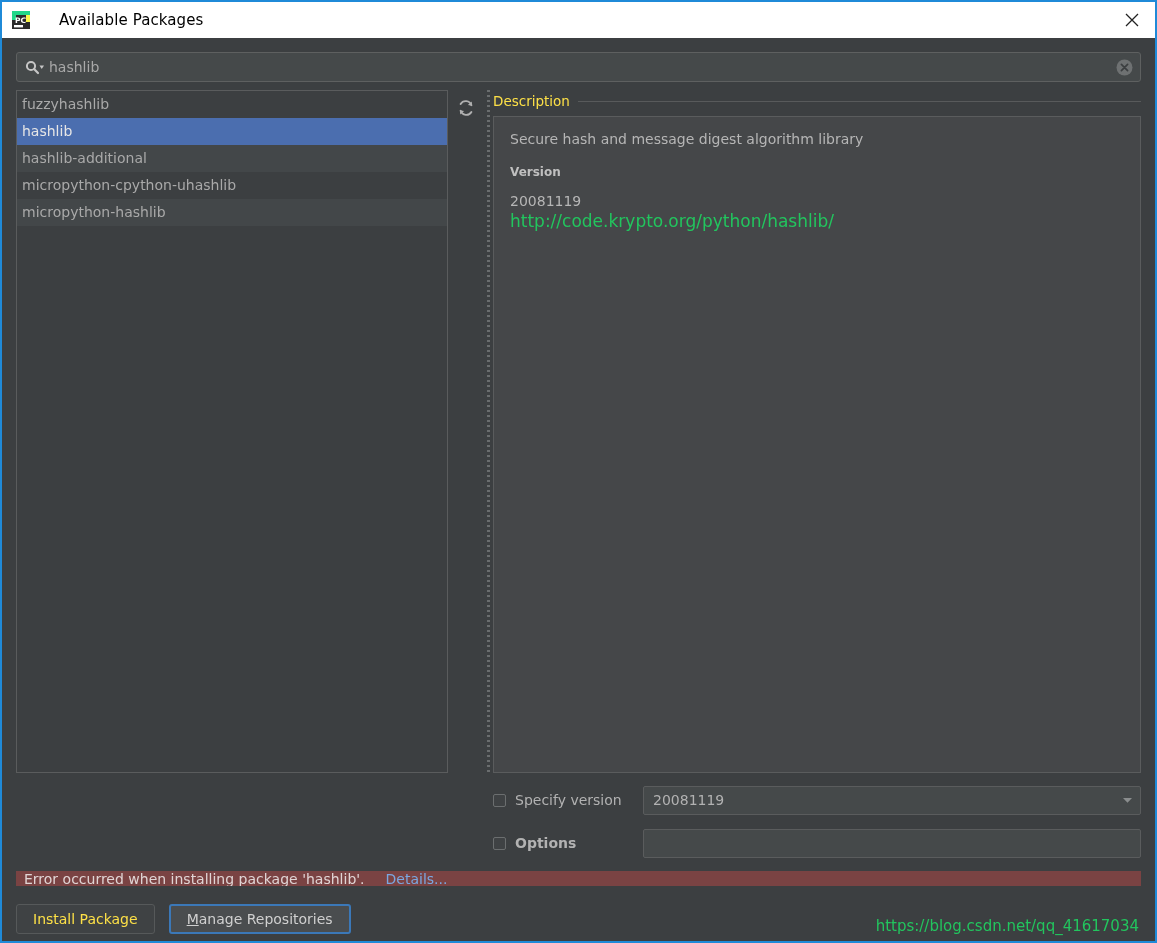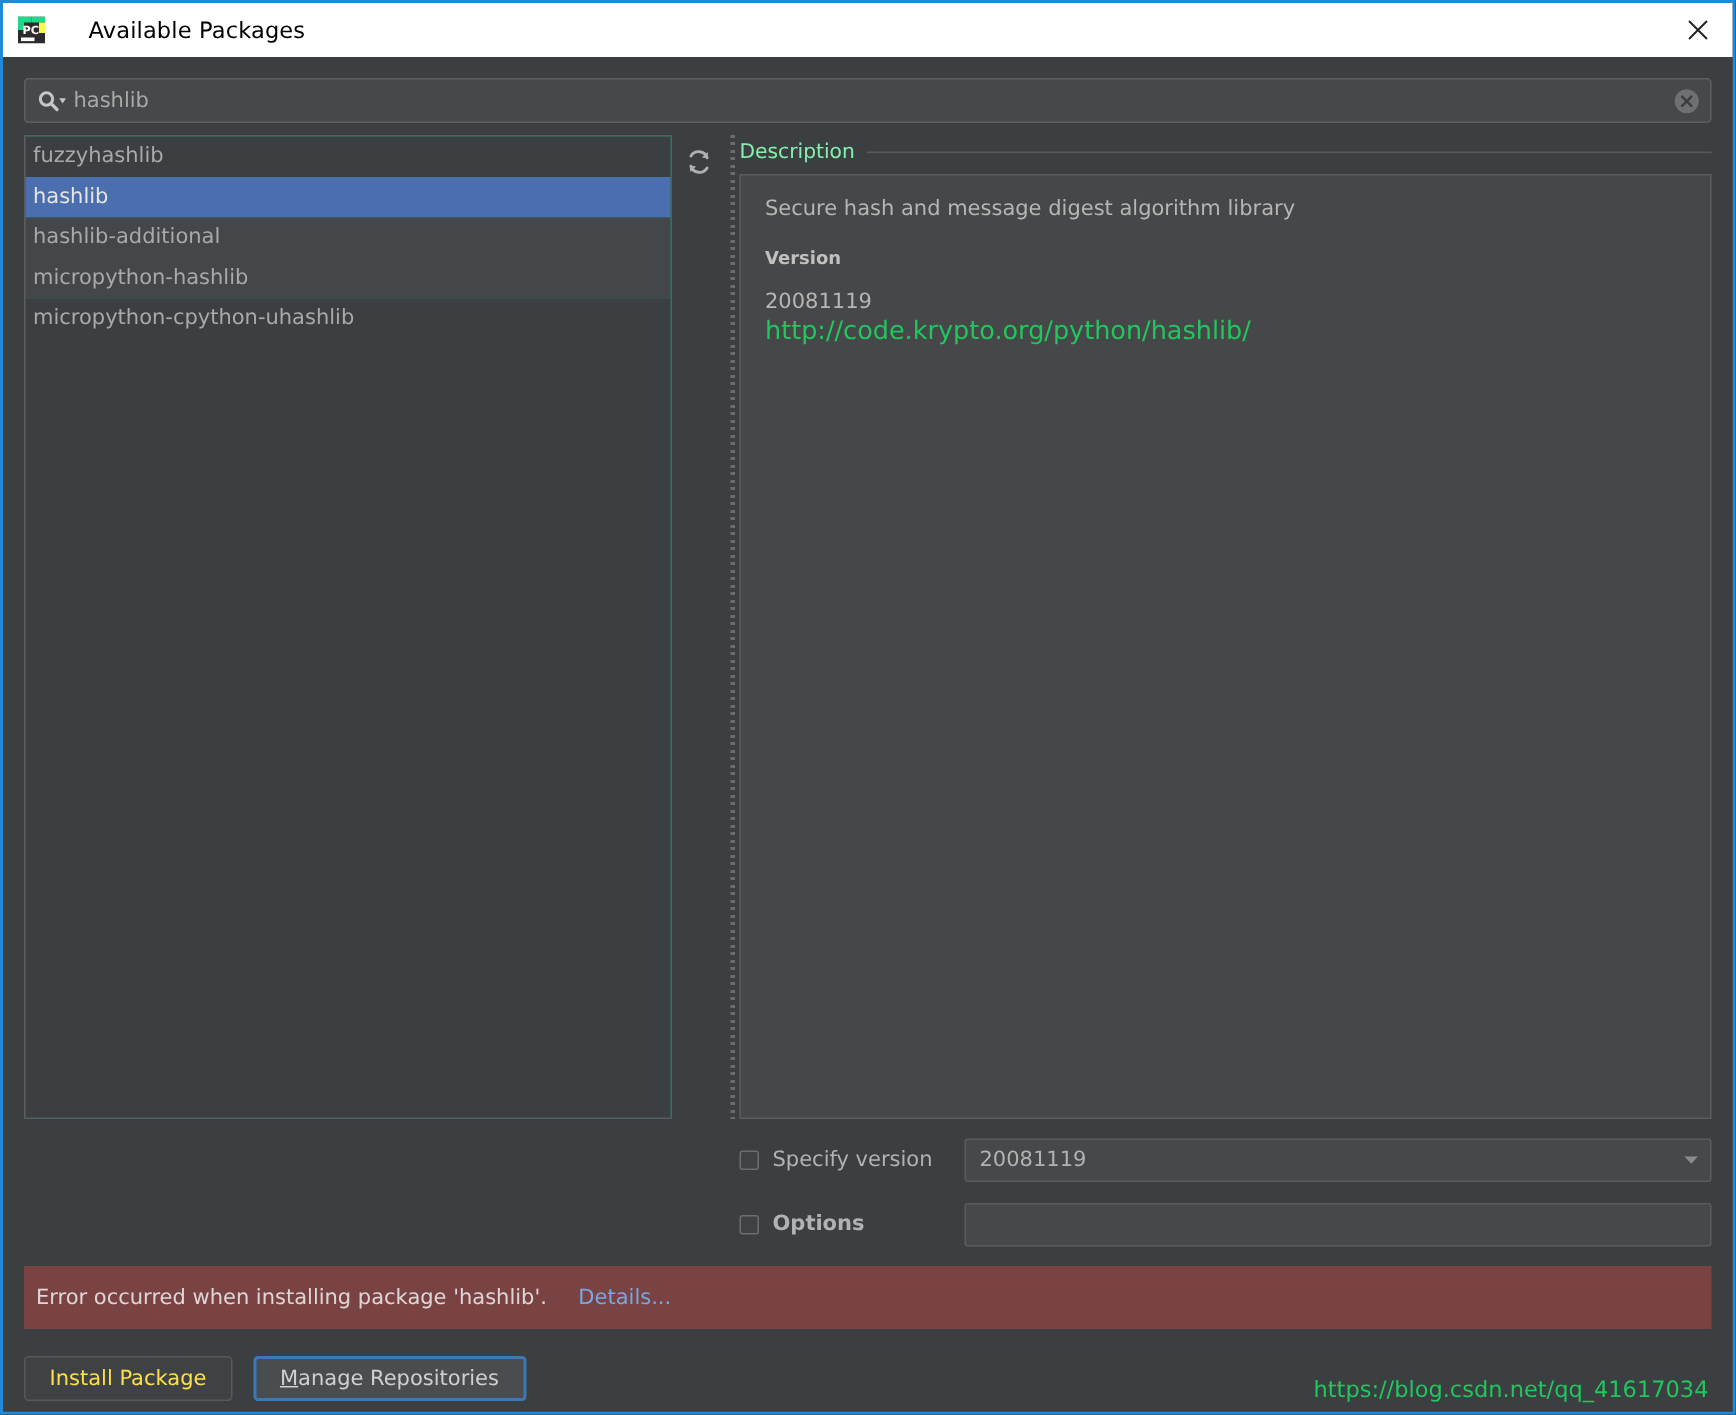--- a/index.html
+++ b/index.html
@@ -180,21 +180,21 @@
     min-height: 0;
   }
   .desc-header {
     display: flex;
     align-items: center;
     height: 22px;
     flex: none;
   }
   .desc-header-label {
     font-size: 13.5px;
-    color: #86efac;
+    color: #fde047;
     padding-right: 8px;
     white-space: nowrap;
   }
   .desc-header-line {
     flex: 1 1 auto;
     height: 1px;
     background: #585a5b;
   }
   .desc-box {
     flex: 1 1 auto;
@@ -284,21 +284,21 @@
     width: 18px;
     display: flex;
     align-items: center;
     justify-content: center;
   }
 
   
   .error-bar {
     flex: none;
     margin: 13px 14px 0 14px;
-    height: 42px;
+    height: 15px;
     background: #7a4343;
     display: flex;
     align-items: center;
     padding: 0 8px;
     font-size: 14px;
     color: #e0d5d5;
     white-space: nowrap;
     overflow: hidden;
   }
   .error-link {
@@ -401,22 +401,22 @@
       </div>
     </div>
 
     <div class="main-area">
 
       <div class="list-pane">
         <div class="list-box">
           <div class="pkg-row odd">fuzzyhashlib</div>
           <div class="pkg-row selected">hashlib</div>
           <div class="pkg-row even">hashlib-additional</div>
+          <div class="pkg-row odd">micropython-cpython-uhashlib</div>
           <div class="pkg-row even">micropython-hashlib</div>
-          <div class="pkg-row odd">micropython-cpython-uhashlib</div>
           <div class="list-filler"></div>
         </div>
         <div class="refresh-col">
           <span class="refresh-btn">
             <svg width="18" height="18" viewBox="0 0 18 18">
               <path d="M14.4 6.2 A6 6 0 0 0 3.6 5.0" stroke="#b0b0b0" stroke-width="1.9" fill="none" stroke-linecap="round"></path>
               <path d="M3.6 11.8 A6 6 0 0 0 14.4 13.0" stroke="#b0b0b0" stroke-width="1.9" fill="none" stroke-linecap="round"></path>
               <path d="M14.8 2.4 L15.1 6.7 L10.9 6.0 Z" fill="#b0b0b0"></path>
               <path d="M3.2 15.6 L2.9 11.3 L7.1 12.0 Z" fill="#b0b0b0"></path>
             </svg>

